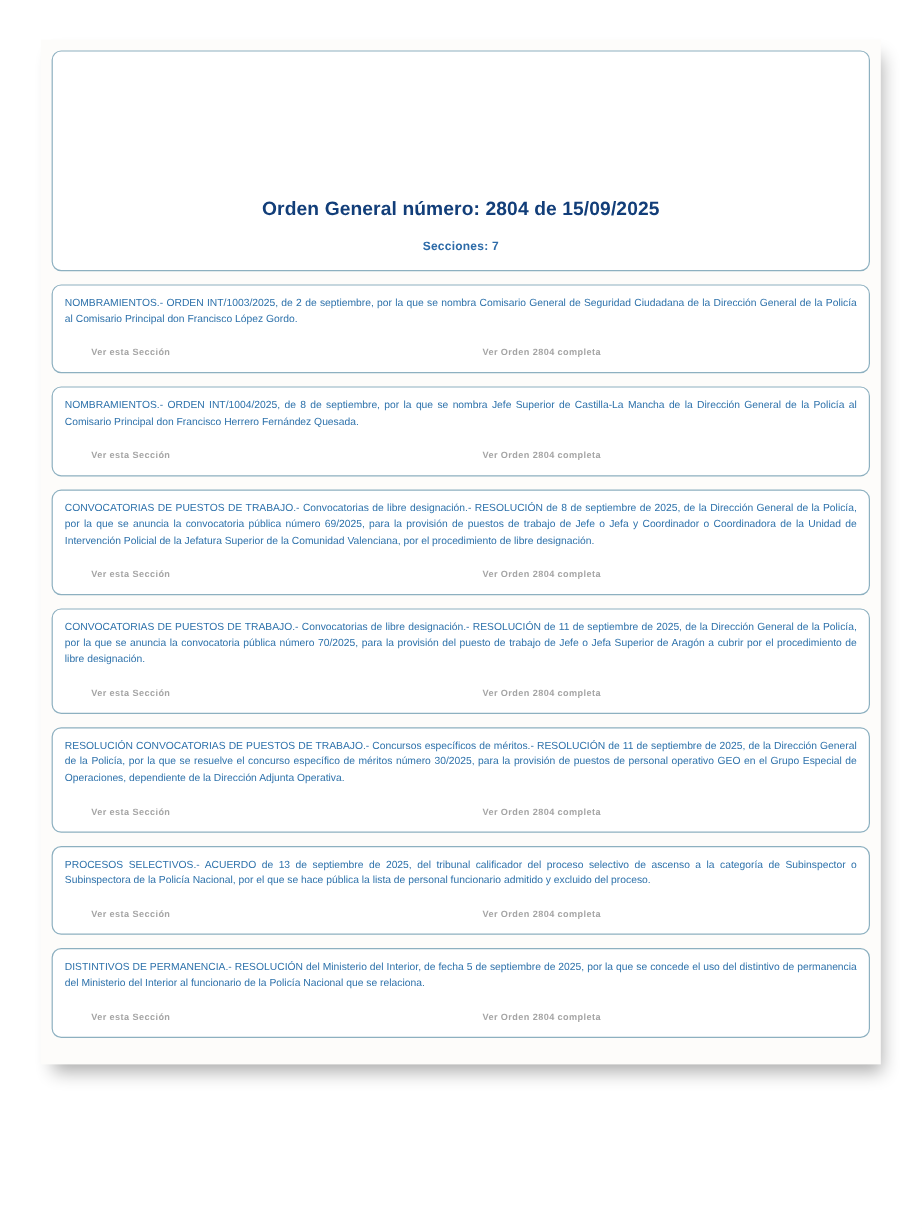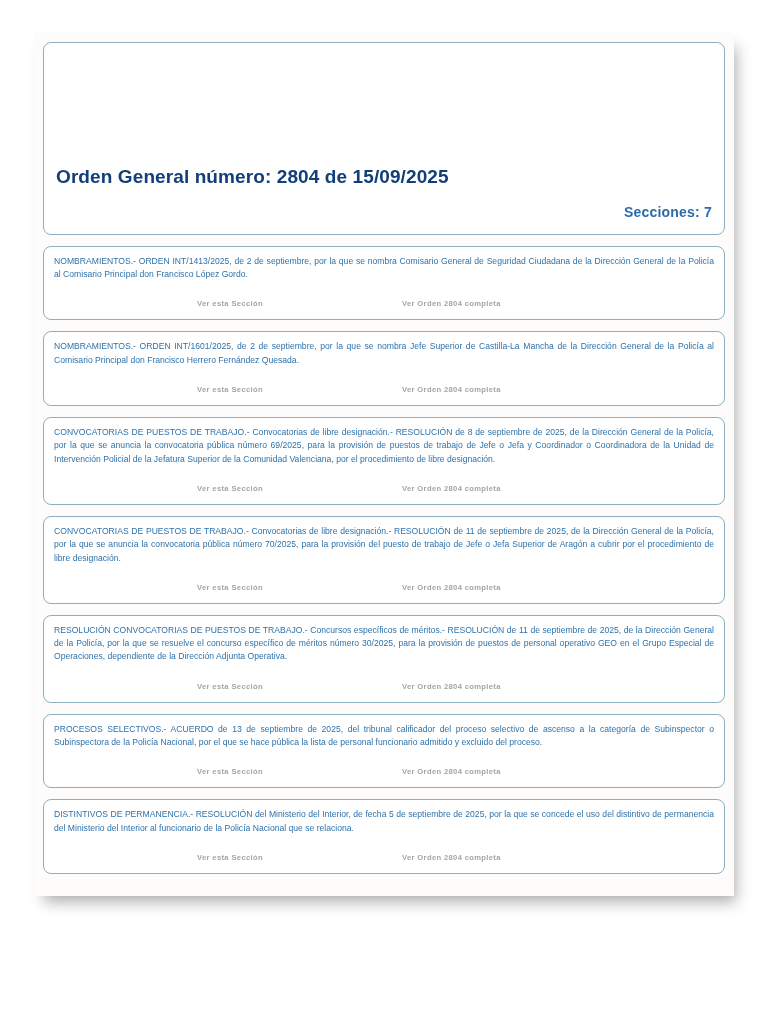--- a/index.html
+++ b/index.html
@@ -31,32 +31,33 @@
     padding: 10px 12px 14px 12px;
     margin-bottom: 11px;
   }
 
   .logo-slot {
     height: 112px;
     width: 100%;
   }
 
   .doc-title {
+    text-align: center;
     color: #123e79;
-    font-size: 19px;
+    font-size: 16px;
     font-weight: bold;
     letter-spacing: 0.1px;
     margin: 0 0 14px 0;
     line-height: 1.3;
   }
 
   .doc-subtitle {
-    text-align: right;
+    text-align: center;
     color: #2d6ba8;
-    font-size: 14px;
+    font-size: 10px;
     font-weight: bold;
     letter-spacing: 0.2px;
     margin: 0;
   }
 
   
   .section-card {
     border: 1px solid #8db0c0;
     border-radius: 8px;
     background: #ffffff;
@@ -75,21 +76,20 @@
   }
 
   .section-links {
     display: flex;
     align-items: center;
     padding: 5px 0 2px 0;
   }
 
   .link-left {
     width: 50%;
-    text-align: center;
     padding-left: 22px;
   }
   .link-right {
     width: 50%;
     text-align: left;
     padding-left: 18px;
   }
 
   .sec-link {
     color: #a5a5a5;
@@ -106,33 +106,33 @@
 <div class="page-wrap">
 
   <div class="header-card">
     <div class="logo-slot"></div>
     <h1 class="doc-title">Orden General número: 2804 de 15/09/2025</h1>
     <p class="doc-subtitle">Secciones: 7</p>
   </div>
 
   <div id="sections-container">
   <div class="section-card">
-    <p class="section-text">NOMBRAMIENTOS.- ORDEN INT/1413/2025, de 2 de septiembre, por la que se nombra Comisario General de Seguridad Ciudadana de la Dirección General de la Policía al Comisario Principal don Francisco López Gordo.</p>
-    <div class="section-links">
-      <div class="link-left">
-        <a href="#" class="sec-link">Ver esta Sección</a>
-      </div>
-      <div class="link-right">
-        <a href="#" class="sec-link">Ver Orden 2804 completa</a>
-      </div>
-    </div>
-  </div>
-
-  <div class="section-card">
-    <p class="section-text">NOMBRAMIENTOS.- ORDEN INT/1601/2025, de 2 de septiembre, por la que se nombra Jefe Superior de Castilla-La Mancha de la Dirección General de la Policía al Comisario Principal don Francisco Herrero Fernández Quesada.</p>
+    <p class="section-text">NOMBRAMIENTOS.- ORDEN INT/1003/2025, de 2 de septiembre, por la que se nombra Comisario General de Seguridad Ciudadana de la Dirección General de la Policía al Comisario Principal don Francisco López Gordo.</p>
+    <div class="section-links">
+      <div class="link-left">
+        <a href="#" class="sec-link">Ver esta Sección</a>
+      </div>
+      <div class="link-right">
+        <a href="#" class="sec-link">Ver Orden 2804 completa</a>
+      </div>
+    </div>
+  </div>
+
+  <div class="section-card">
+    <p class="section-text">NOMBRAMIENTOS.- ORDEN INT/1004/2025, de 8 de septiembre, por la que se nombra Jefe Superior de Castilla-La Mancha de la Dirección General de la Policía al Comisario Principal don Francisco Herrero Fernández Quesada.</p>
     <div class="section-links">
       <div class="link-left">
         <a href="#" class="sec-link">Ver esta Sección</a>
       </div>
       <div class="link-right">
         <a href="#" class="sec-link">Ver Orden 2804 completa</a>
       </div>
     </div>
   </div>
 

